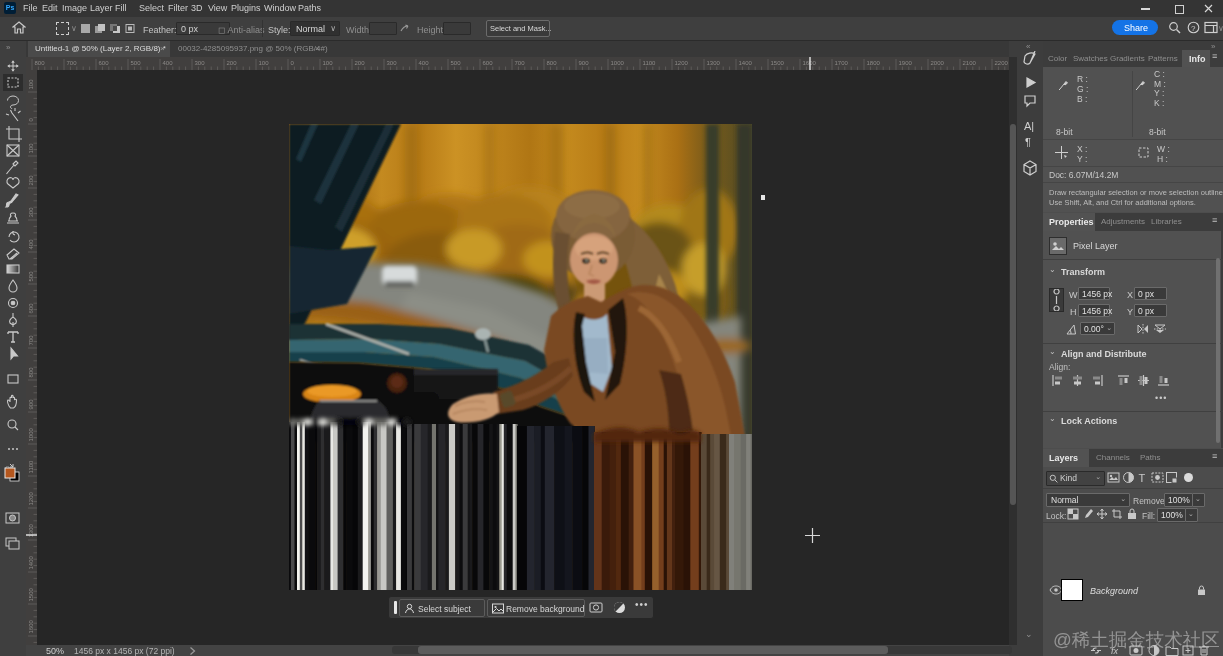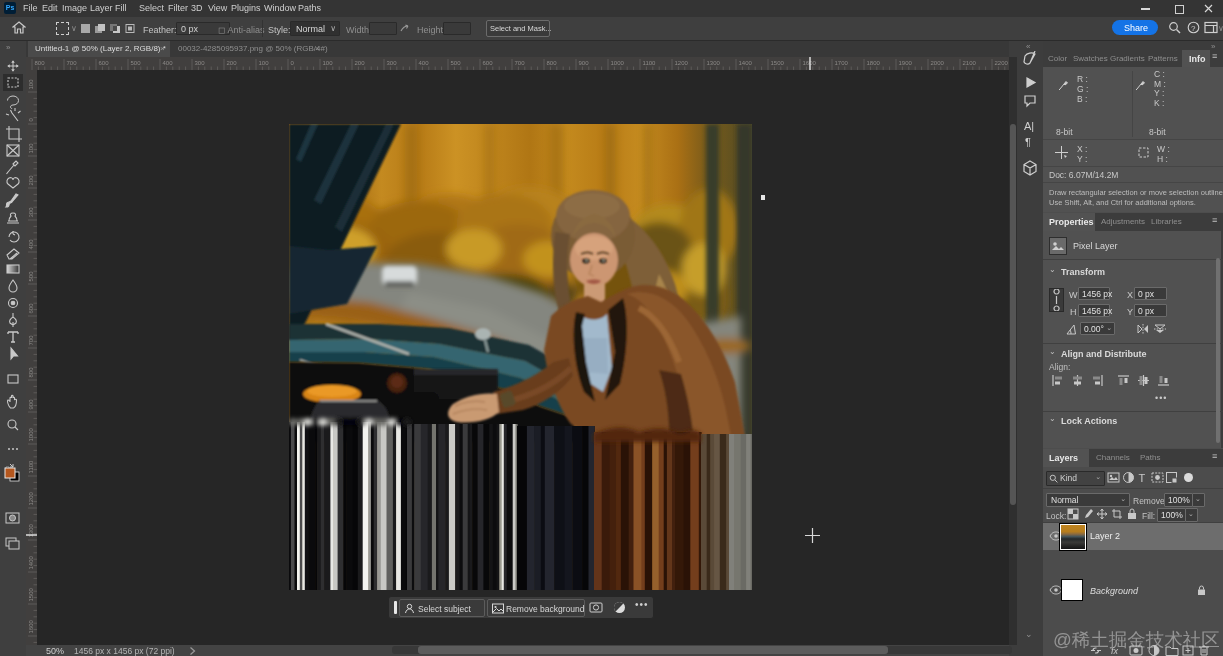--- a/index.html
+++ b/index.html
@@ -789,28 +789,20 @@
             <path d="M4 5 v-2 a2 2 0 0 1 4 0 v2" stroke="#c8c8c8" fill="none"></path>
           </svg>
 <span class="txt" style="left:99px;top:44px;font-size:8.5px;color:#c4c4c4;">Fill:</span>
 <div class="fieldl" style="left:114px;top:41px;width:27px;height:12px;">
             <span class="txt" style="left:3px;top:1px;font-size:8.5px;color:#e0e0e0;">100%</span>
           </div>
 <div class="fieldl" style="left:142px;top:41px;width:11px;height:12px;">
             <span class="abs" style="left:2px;top:1px;font-size:7px;color:#b0b0b0;">⌄</span>
           </div>
 <div class="abs" style="left:0;top:55px;width:180px;height:1px;background:#404040;"></div>
-<div class="abs" style="left:0;top:56px;width:180px;height:27px;background:#6d6d6d;">
-            <svg class="abs" style="left:6px;top:8px" width="14" height="10" viewBox="0 0 14 10">
-              <path d="M1 5 C3 1.5 5 1 7 1 s4 .5 6 4 C11 8.5 9 9 7 9 S3 8.5 1 5 Z" fill="none" stroke="#c8c8c8"></path>
-              <circle cx="7" cy="5" r="1.8" fill="#c8c8c8"></circle>
-            </svg>
-            <div class="abs" style="left:17px;top:1px;width:24px;height:24px;background:linear-gradient(180deg,#c08420 0%,#b57d1e 28%,#8a6a40 38%,#46555a 48%,#23282a 58%,#3a3a38 72%,#151515 100%);border:1px solid #fff;outline:1px solid #000;"></div>
-            <span class="txt" style="left:47px;top:8px;font-size:9px;color:#eee;">Layer 2</span>
-          </div>
 <div class="abs" style="left:0;top:110px;width:204px;height:27px;background:#4c4c4c;">
             <svg class="abs" style="left:6px;top:8px" width="14" height="10" viewBox="0 0 14 10">
               <path d="M1 5 C3 1.5 5 1 7 1 s4 .5 6 4 C11 8.5 9 9 7 9 S3 8.5 1 5 Z" fill="none" stroke="#c8c8c8"></path>
               <circle cx="7" cy="5" r="1.8" fill="#c8c8c8"></circle>
             </svg>
             <div class="abs" style="left:19px;top:3px;width:20px;height:20px;background:#fff;outline:1px solid #000;"></div>
             <span class="txt" style="left:47px;top:9px;font-size:9px;color:#ddd;font-style:italic;">Background</span>
             <svg class="abs" style="left:153px;top:8px" width="11" height="11" viewBox="0 0 11 11">
               <rect x="2" y="4.5" width="7" height="5.5" fill="#c8c8c8"></rect>
               <path d="M3.5 4.5 v-1.5 a2 2 0 0 1 4 0 v1.5" stroke="#c8c8c8" fill="none"></path>

